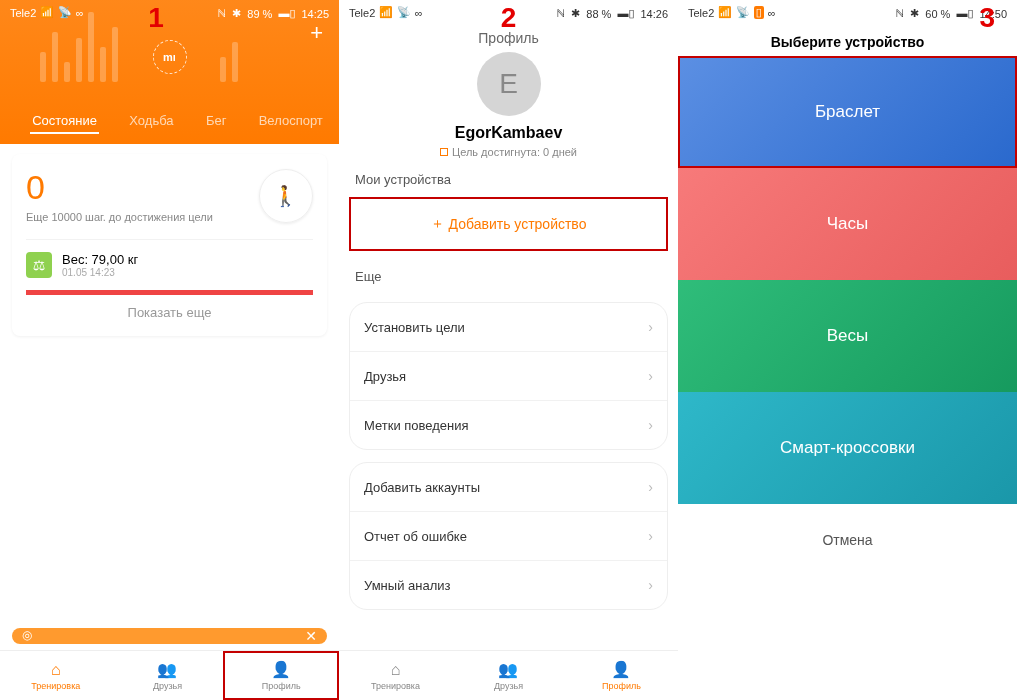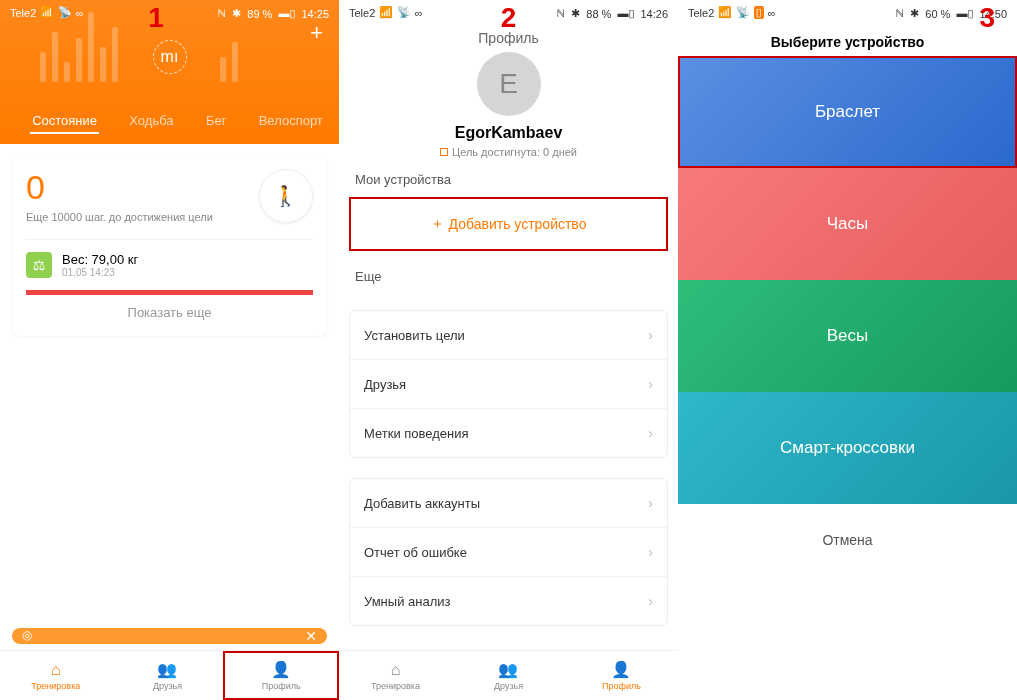--- a/index.html
+++ b/index.html
@@ -15,21 +15,21 @@
 
 .step-num { position: absolute; top: 2px; left: 50%; transform: translateX(-50%); font-size: 28px; font-weight: bold; color: #e30000; z-index: 20; }
 .phone1 .step-num { left: 46%; }
 .phone3 .step-num { left: auto; right: 22px; transform: none; }
 
 
 .p1-header { height: 168px; background: linear-gradient(180deg, #FF8A1E 0%, #FF7A00 100%); position: relative; color: #fff; margin-top: -24px; padding-top: 24px; }
 .p1-bars { position: absolute; inset: 0; opacity: 0.25; overflow: hidden; }
 .p1-bars span { position:absolute; bottom:62px; width:6px; background:#fff; border-radius:2px; }
 .plus-icon { position: absolute; right: 16px; top: 44px; font-size: 22px; color: #fff; }
-.mi-badge { width: 34px; height: 34px; border: 1.5px dashed rgba(255,255,255,.8); border-radius: 50%; position: absolute; left: 50%; top: 64px; transform: translateX(-50%); display: flex; align-items: center; justify-content: center; font-size: 16px; font-weight:normal; }
+.mi-badge { width: 34px; height: 34px; border: 1.5px dashed rgba(255,255,255,.8); border-radius: 50%; position: absolute; left: 50%; top: 64px; transform: translateX(-50%); display: flex; align-items: center; justify-content: center; font-size: 11px; font-weight:bold; }
 .p1-tabs { position: absolute; bottom: 10px; left: 16px; right: 0; display: flex; justify-content: space-around; font-size: 13px; }
 .p1-tabs span { opacity: .7; padding: 4px 2px; }
 .p1-tabs span.active { opacity: 1; border-bottom: 2px solid #fff; }
 
 .card { margin: 10px 12px; background: #fff; border-radius: 8px; box-shadow: 0 1px 3px rgba(0,0,0,.06); padding: 14px; }
 .steps-row { display: flex; justify-content: space-between; align-items: center; }
 .steps-count { font-size: 34px; color: #FF7A00; font-weight: 300; }
 .steps-sub { font-size: 11px; color: #888; margin-top: 4px; }
 .walk-circle { width: 54px; height: 54px; border: 1px solid #eee; border-radius: 50%; display:flex; align-items:center; justify-content:center; color:#FF7A00; font-size:20px; box-shadow:0 1px 3px rgba(0,0,0,.08);}
 .weight-row { display:flex; align-items:center; gap:10px; margin-top: 16px; padding-top:12px; border-top:1px solid #f2f2f2;}
@@ -50,21 +50,21 @@
 
 
 .p2-header { text-align:center; padding-top:6px; }
 .p2-title { font-size:14px; color:#666; }
 .avatar { width:64px; height:64px; background:#d5d5d5; border-radius:50%; margin:6px auto 8px; display:flex; align-items:center; justify-content:center; font-size:28px; color:#888;}
 .username { font-size:16px; font-weight:600; }
 .goal-line { font-size:11px; color:#888; margin-top:4px; display:flex; align-items:center; justify-content:center; gap:4px;}
 .goal-dot { width:8px; height:8px; border:1px solid #FF7A00; display:inline-block;}
 .section-label { font-size:13px; color:#555; padding:14px 16px 6px; }
 .add-device { margin:4px 10px; border:2px solid #c40000; text-align:center; padding:16px; color:#FF7A00; font-size:14px; display:flex; align-items:center; justify-content:center; gap:4px;}
-.list { margin:20px 10px; border:1px solid #eee; border-radius:6px; overflow:hidden; }
+.list { margin:12px 10px; border:1px solid #eee; border-radius:18px; overflow:hidden; }
 .list-item { display:flex; justify-content:space-between; align-items:center; padding:16px 14px; border-bottom:1px solid #f1f1f1; font-size:13px; color:#333;}
 .list-item:last-child { border-bottom:none;}
 .chev { color:#bbb; font-size:14px;}
 
 
 .p3-title { text-align:center; font-size:14px; font-weight:600; padding:10px 0 6px; }
 .device-tile { height:112px; display:flex; align-items:center; justify-content:center; color:#fff; font-size:17px; font-weight:500; position:relative; overflow:hidden;}
 .tile-bracelet { background: linear-gradient(135deg,#5b8fe3,#2a69cd); border:2px solid #c40000; }
 .tile-watch { background: linear-gradient(135deg,#f77a7a,#e85d5d); }
 .tile-scale { background: linear-gradient(135deg,#2fbd7a,#169a5e); }

